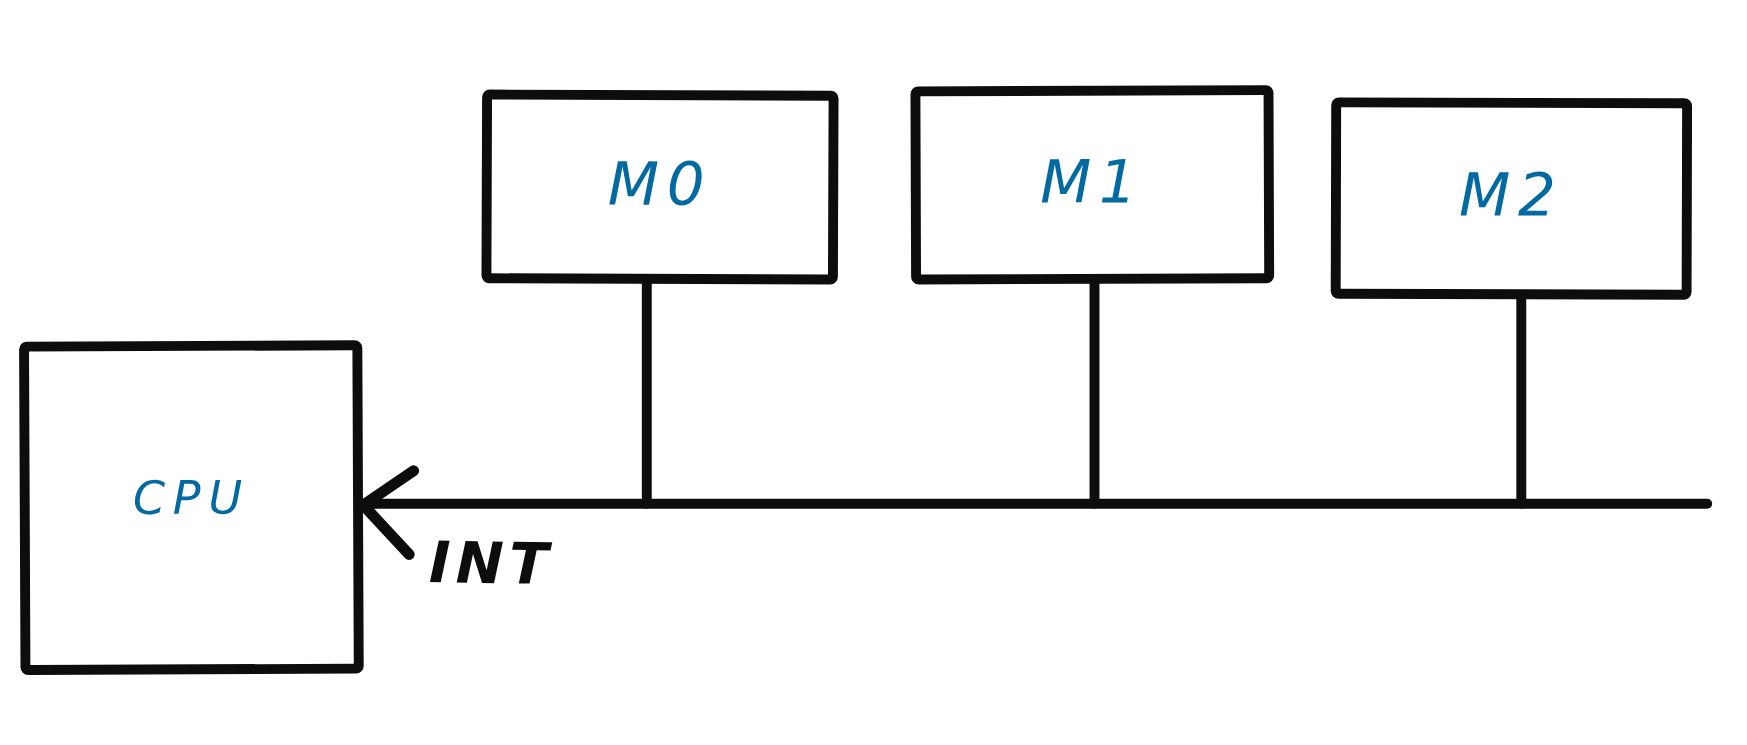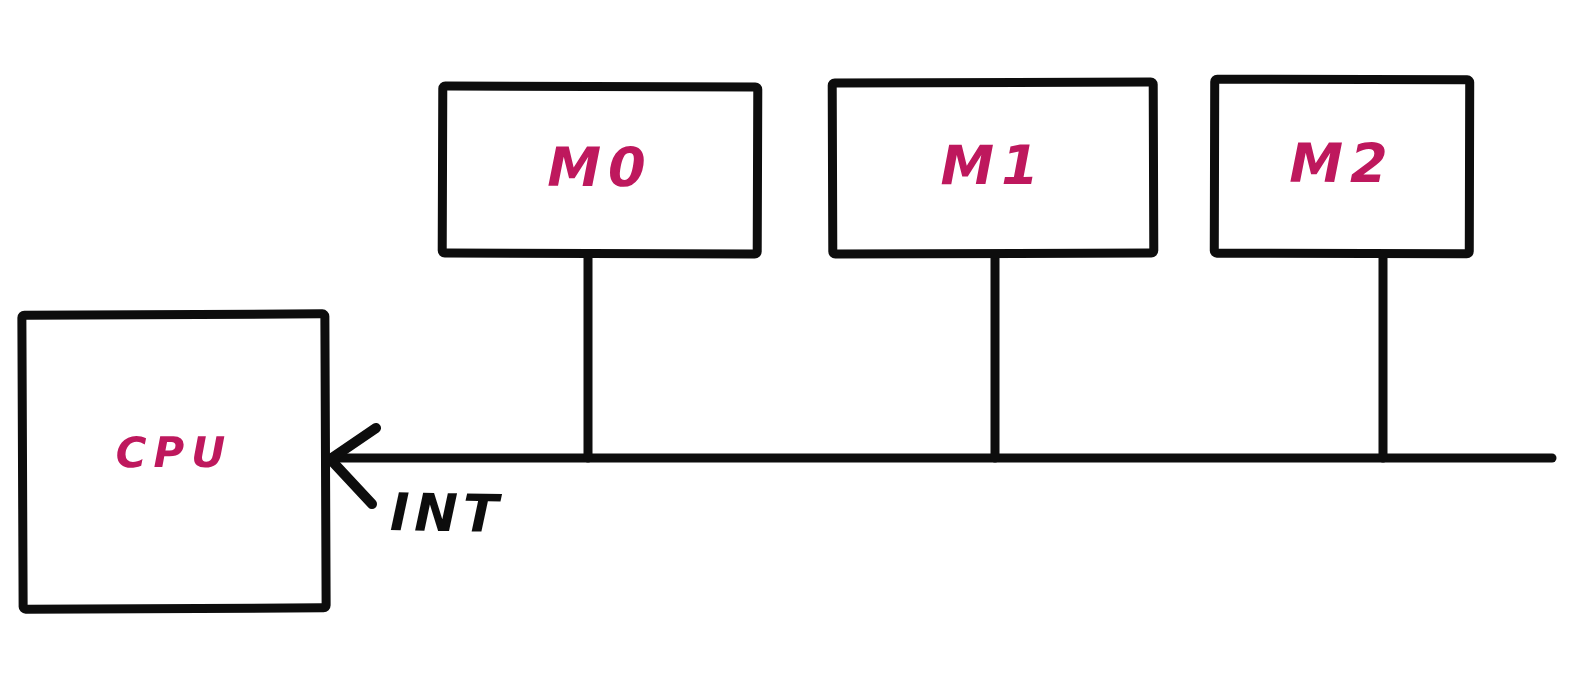--- a/index.html
+++ b/index.html
@@ -25,44 +25,44 @@
     position: absolute;
     box-sizing: border-box;
     border: 9px solid #0d0d0d;
     border-radius: 7px;
     background: #ffffff;
     display: flex;
     align-items: center;
     justify-content: center;
   }
   .node-label {
-    font-weight: bold;
+    font-weight: normal;
     font-style: italic;
-    color: #be185d;
+    color: #0369a1;
     letter-spacing: 7px;
     user-select: none;
   }
   .cpu-box {
     left: 18px;
     top: 310px;
     width: 312px;
     height: 303px;
     transform: rotate(-0.25deg);
   }
   .cpu-box .node-label {
     font-size: 42px;
     margin-top: -18px;
   }
   .module-box .node-label {
     font-size: 54px;
     margin-top: -6px;
   }
   .m0-box { left: 438px; top: 82px;  width: 324px; height: 176px; transform: rotate(0.2deg); }
   .m1-box { left: 828px; top: 78px;  width: 330px; height: 180px; transform: rotate(-0.2deg); }
-  .m2-box { left: 1210px; top: 75px; width: 264px; height: 183px; transform: rotate(0.15deg); }
+  .m2-box { left: 1210px; top: 89px; width: 328px; height: 183px; transform: rotate(0.15deg); }
   .wire-label {
     position: absolute;
     left: 390px;
     top: 483px;
     font-size: 52px;
     font-weight: bold;
     font-style: italic;
     color: #0d0d0d;
     letter-spacing: 5px;
     transform: rotate(1deg);

